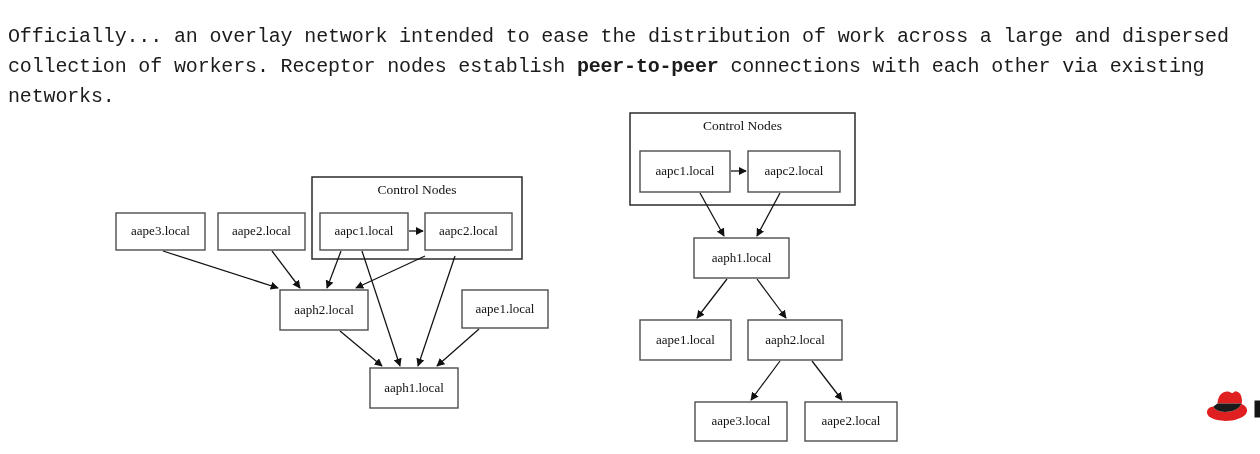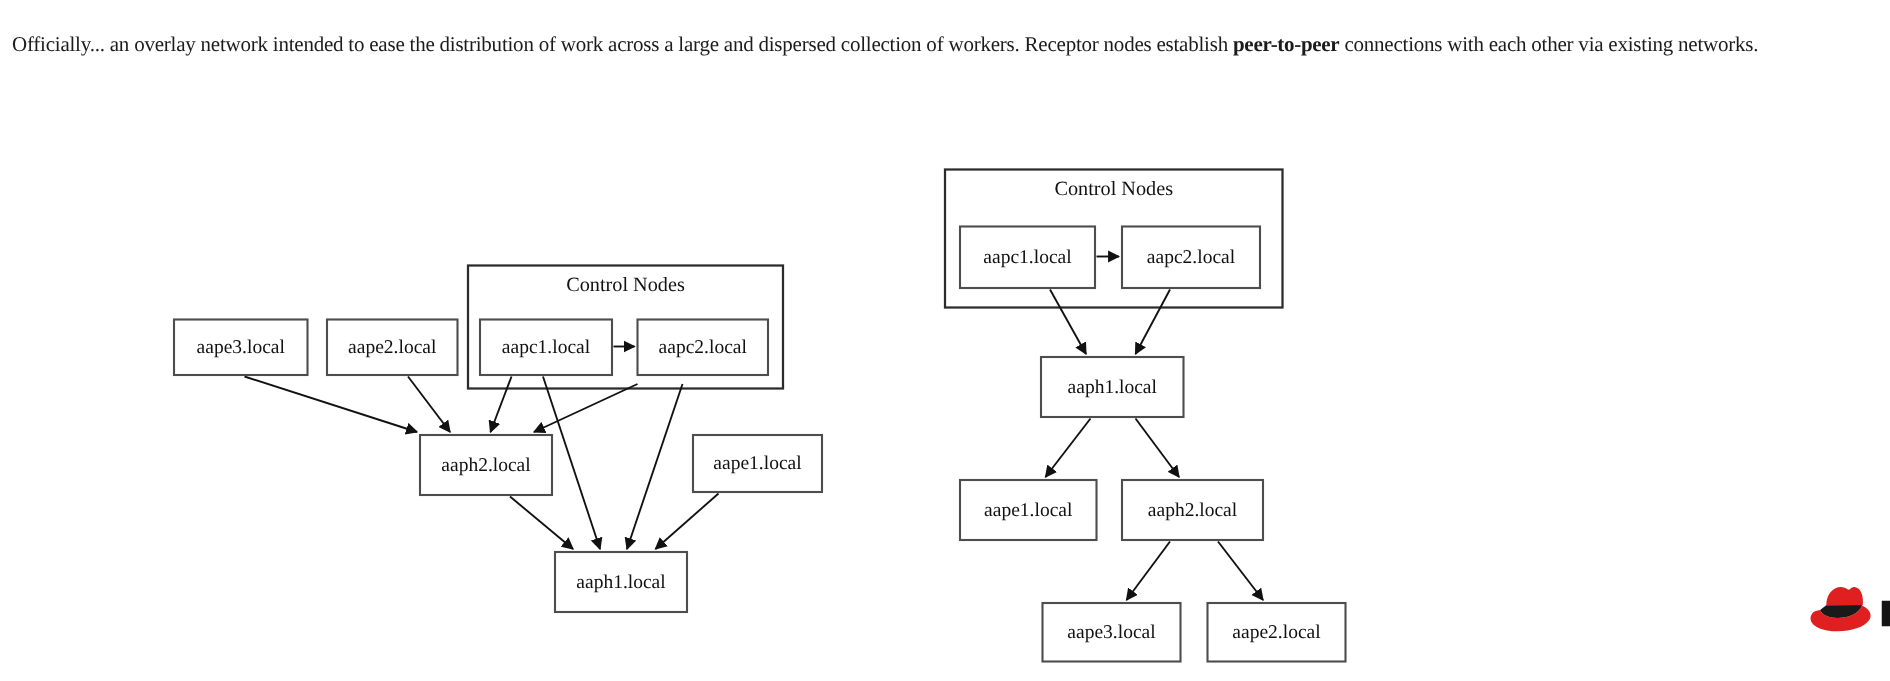--- a/index.html
+++ b/index.html
@@ -15,22 +15,22 @@
     font-family: "Liberation Sans", sans-serif;
     color: #1a1a1a;
   }
 
   
   #intro-paragraph {
     position: absolute;
     left: 8px;
     top: 2px;
     width: 1232px;
-    font-family: Liberation Serif, serif;
-    font-size: 14px;
+    font-family: Liberation Mono, monospace;
+    font-size: 20px;
     line-height: 30px;
     letter-spacing: -0.15px;
     color: #1c1c1c;
     font-weight: 400;
   }
   #intro-paragraph b {
     font-weight: 700;
     letter-spacing: -0.2px;
   }
 

